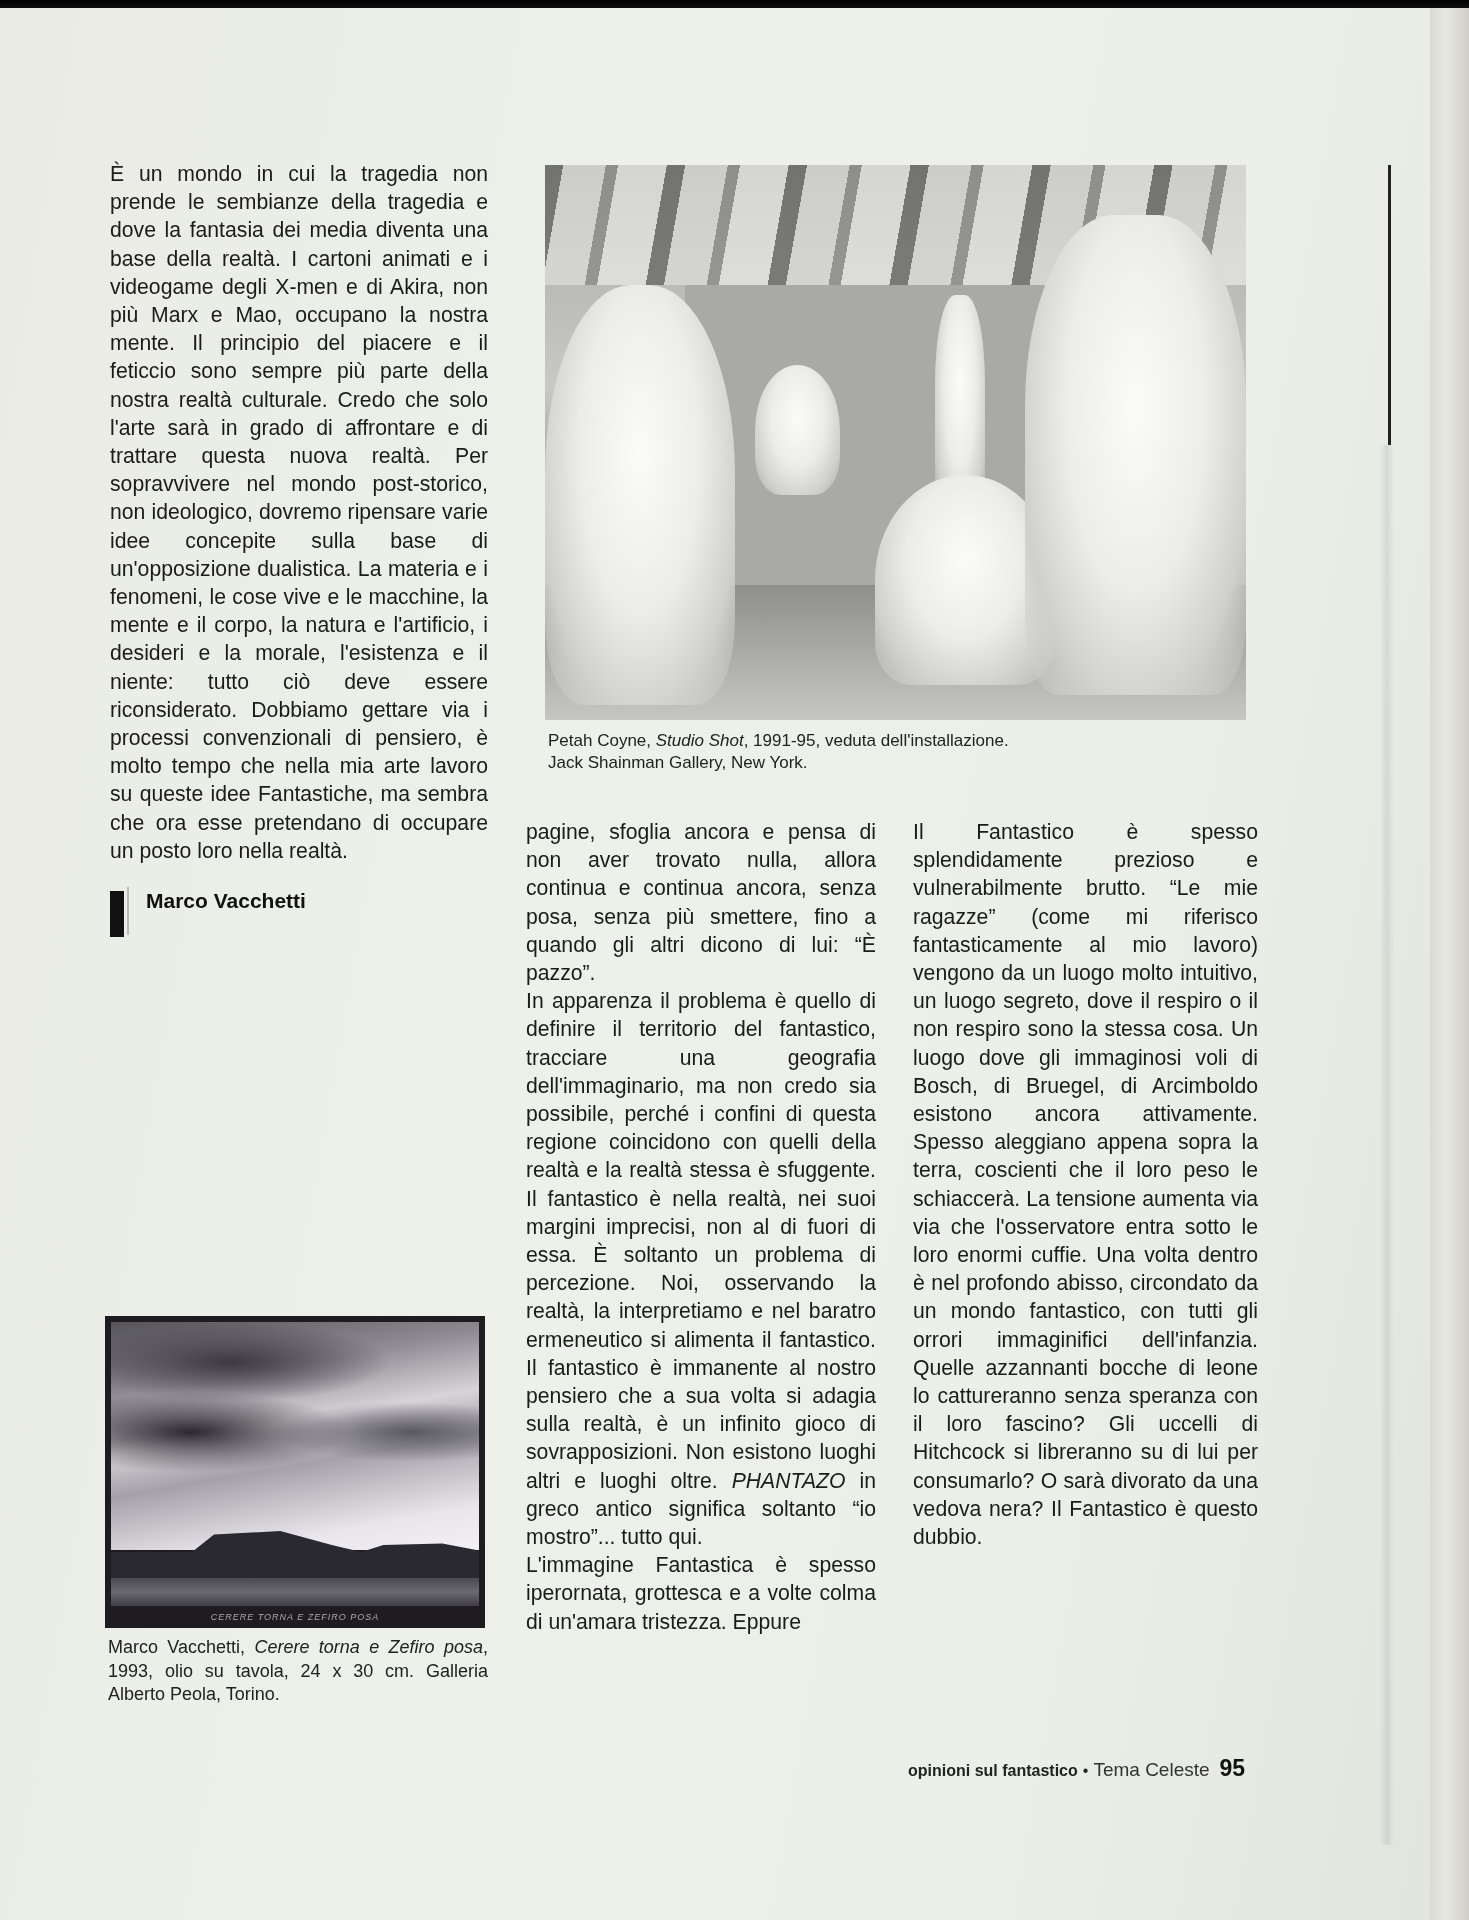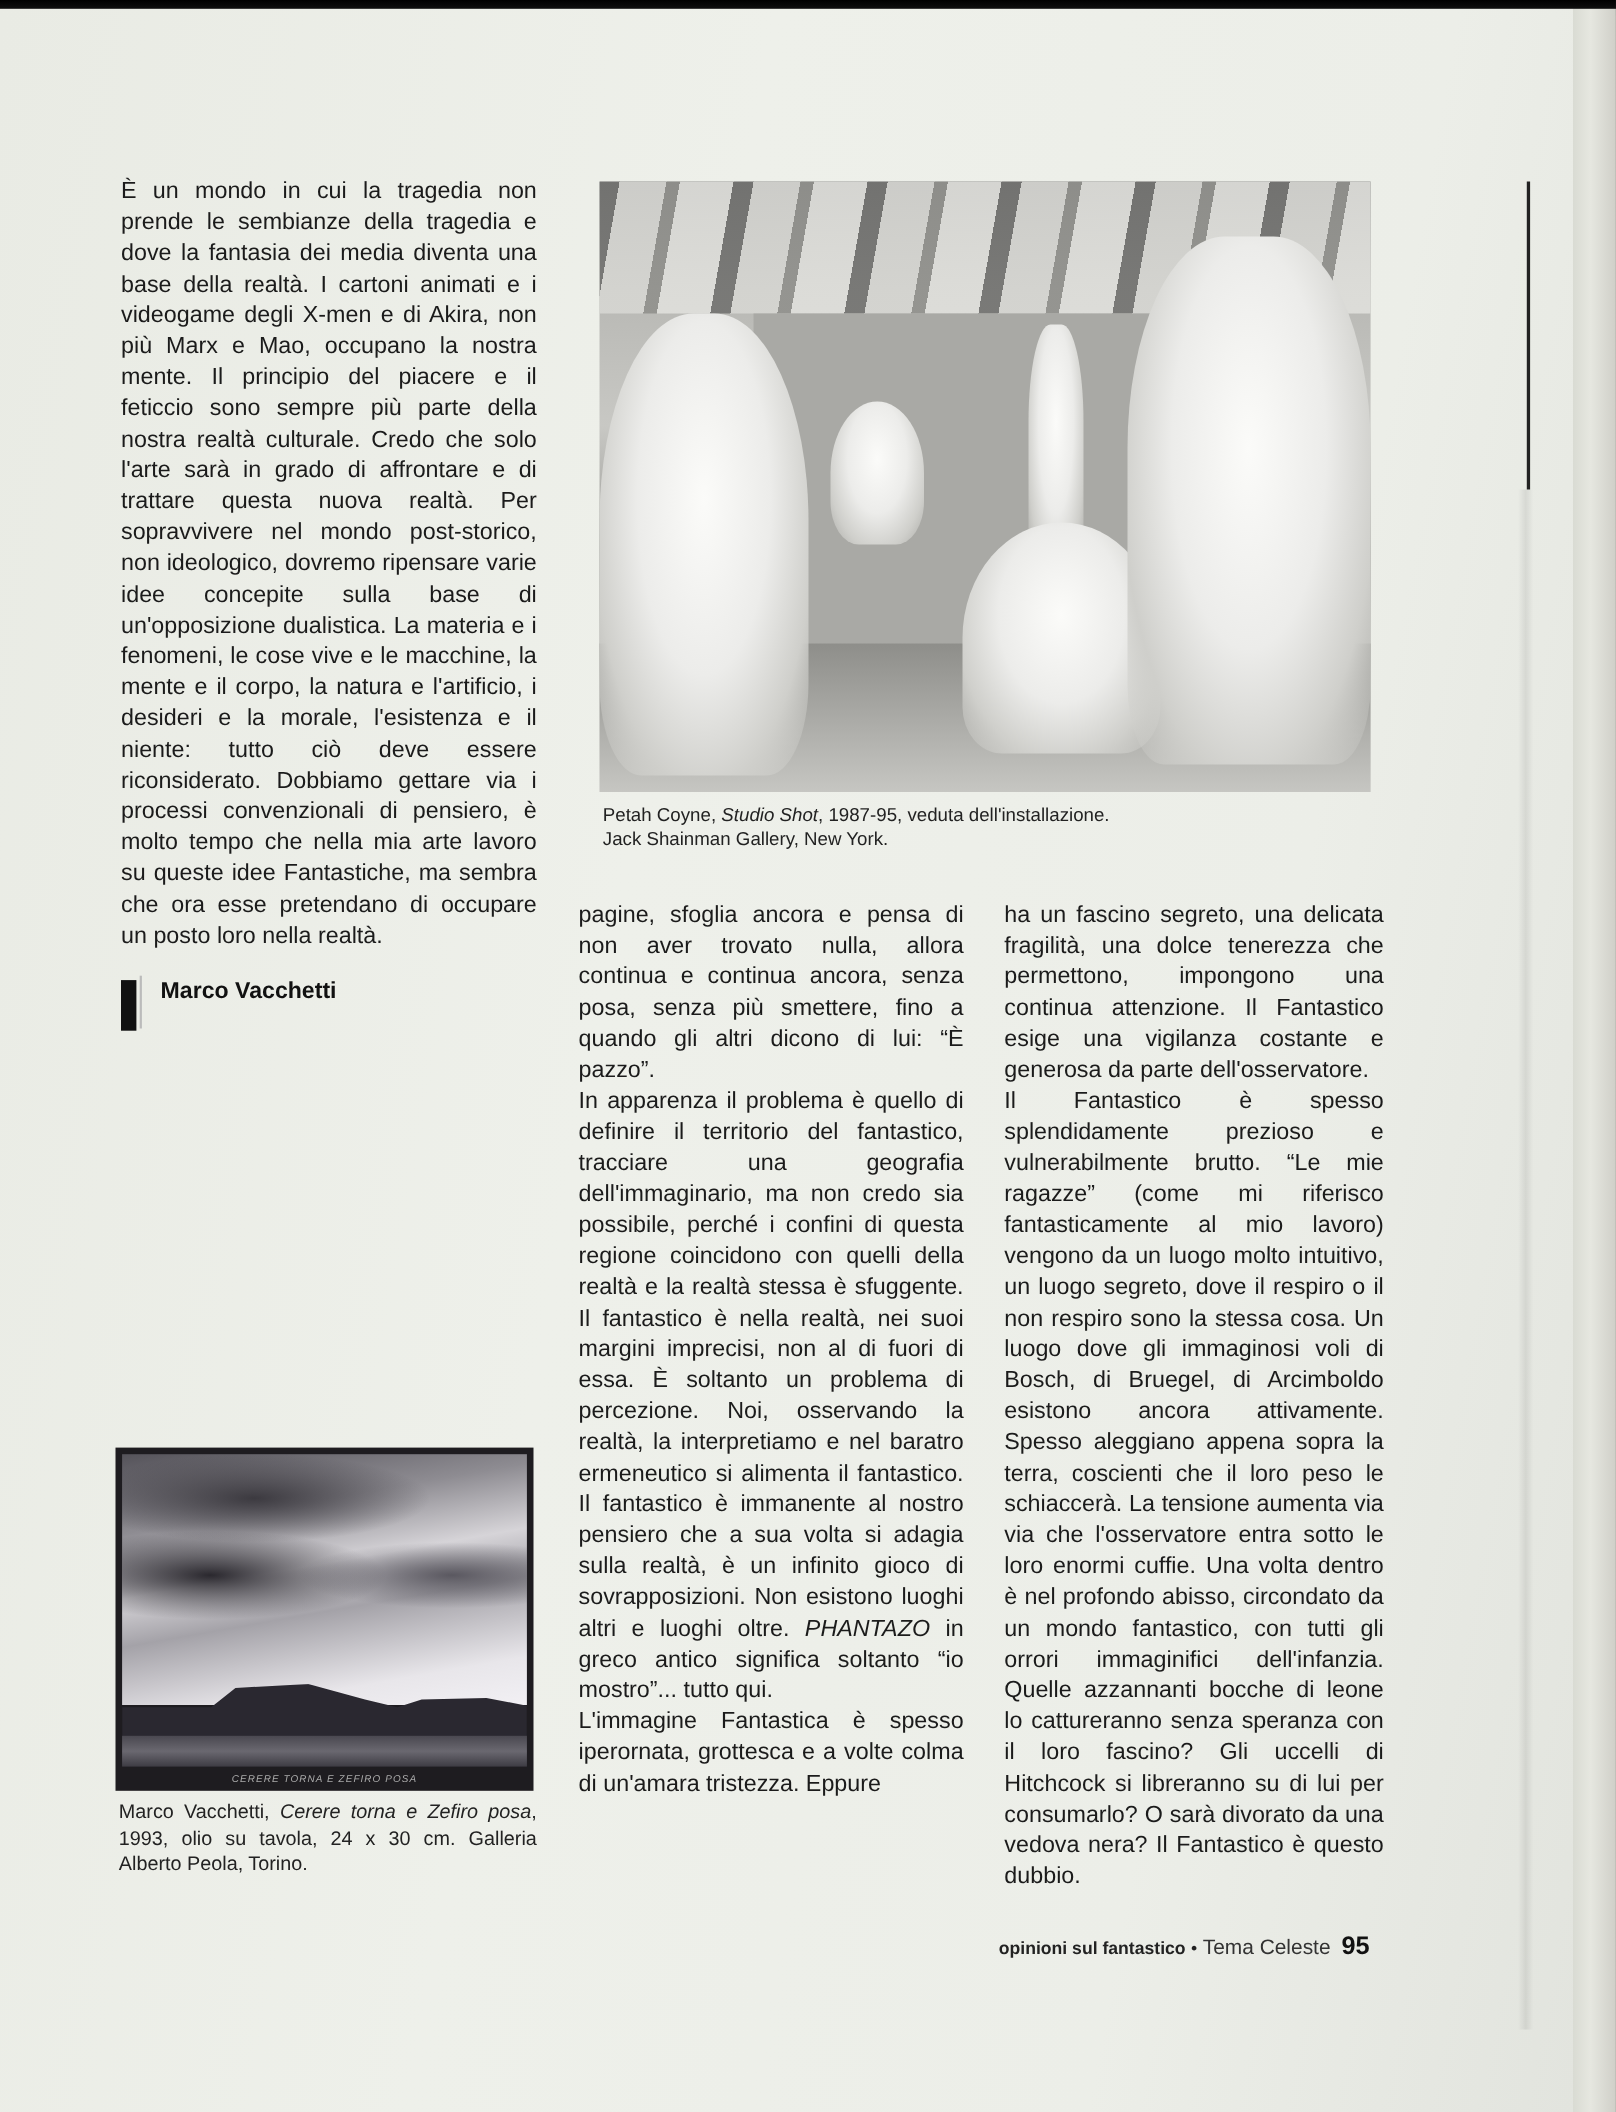--- a/index.html
+++ b/index.html
@@ -94,32 +94,31 @@
   <div class="ceiling"></div>
   <div class="wall"></div>
   <div class="floor"></div>
   <div class="chand ch1"></div>
   <div class="chand ch2"></div>
   <div class="chand ch3neck"></div>
   <div class="chand ch3"></div>
   <div class="chand ch4"></div>
 </div>
 <div class="caption caption-top">
-  <span>Petah Coyne, </span><em>Studio Shot</em><span>, 1987-95, veduta dell'installazione.</span><br>
+  <span>Petah Coyne, </span><em>Studio Shot</em><span>, 1991-95, veduta dell'installazione.</span><br>
   <span>Jack Shainman Gallery, New York.</span>
 </div>
 
 <div class="col col-mid">
   <p>pagine, sfoglia ancora e pensa di non aver trovato nulla, allora continua e continua ancora, senza posa, senza più smettere, fino a quando gli altri dicono di lui: “È pazzo”.</p>
   <p><span>In apparenza il problema è quello di definire il territorio del fantastico, tracciare una geografia dell'immaginario, ma non credo sia possibile, perché i confini di questa regione coincidono con quelli della realtà e la realtà stessa è sfuggente. Il fantastico è nella realtà, nei suoi margini imprecisi, non al di fuori di essa. È soltanto un problema di percezione. Noi, osservando la realtà, la interpretiamo e nel baratro ermeneutico si alimenta il fantastico. Il fantastico è immanente al nostro pensiero che a sua volta si adagia sulla realtà, è un infinito gioco di sovrapposizioni. Non esistono luoghi altri e luoghi oltre.</span> <em>PHANTAZO</em><span> in greco antico significa soltanto “io mostro”... tutto qui.</span></p>
   <p>L'immagine Fantastica è spesso iperornata, grottesca e a volte colma di un'amara tristezza. Eppure</p>
 </div>
 
 <div class="col col-right">
-  <p>ha un fascino segreto, una delicata fragilità, una dolce tenerezza che permettono, impongono una continua attenzione. Il Fantastico esige una vigilanza costante e generosa da parte dell'osservatore.</p>
   <p>Il Fantastico è spesso splendidamente prezioso e vulnerabilmente brutto. “Le mie ragazze” (come mi riferisco fantasticamente al mio lavoro) vengono da un luogo molto intuitivo, un luogo segreto, dove il respiro o il non respiro sono la stessa cosa. Un luogo dove gli immaginosi voli di Bosch, di Bruegel, di Arcimboldo esistono ancora attivamente. Spesso aleggiano appena sopra la terra, coscienti che il loro peso le schiaccerà. La tensione aumenta via via che l'osservatore entra sotto le loro enormi cuffie. Una volta dentro è nel profondo abisso, circondato da un mondo fantastico, con tutti gli orrori immaginifici dell'infanzia. Quelle azzannanti bocche di leone lo cattureranno senza speranza con il loro fascino? Gli uccelli di Hitchcock si libreranno su di lui per consumarlo? O sarà divorato da una vedova nera? Il Fantastico è questo dubbio.</p>
 </div>
 
 <div class="painting">
   <div class="sky"></div>
   <div class="mountain"></div>
   <div class="ground"></div>
   <div class="paint-label">CERERE TORNA E ZEFIRO POSA</div>
 </div>
 <div class="caption caption-bottom">

